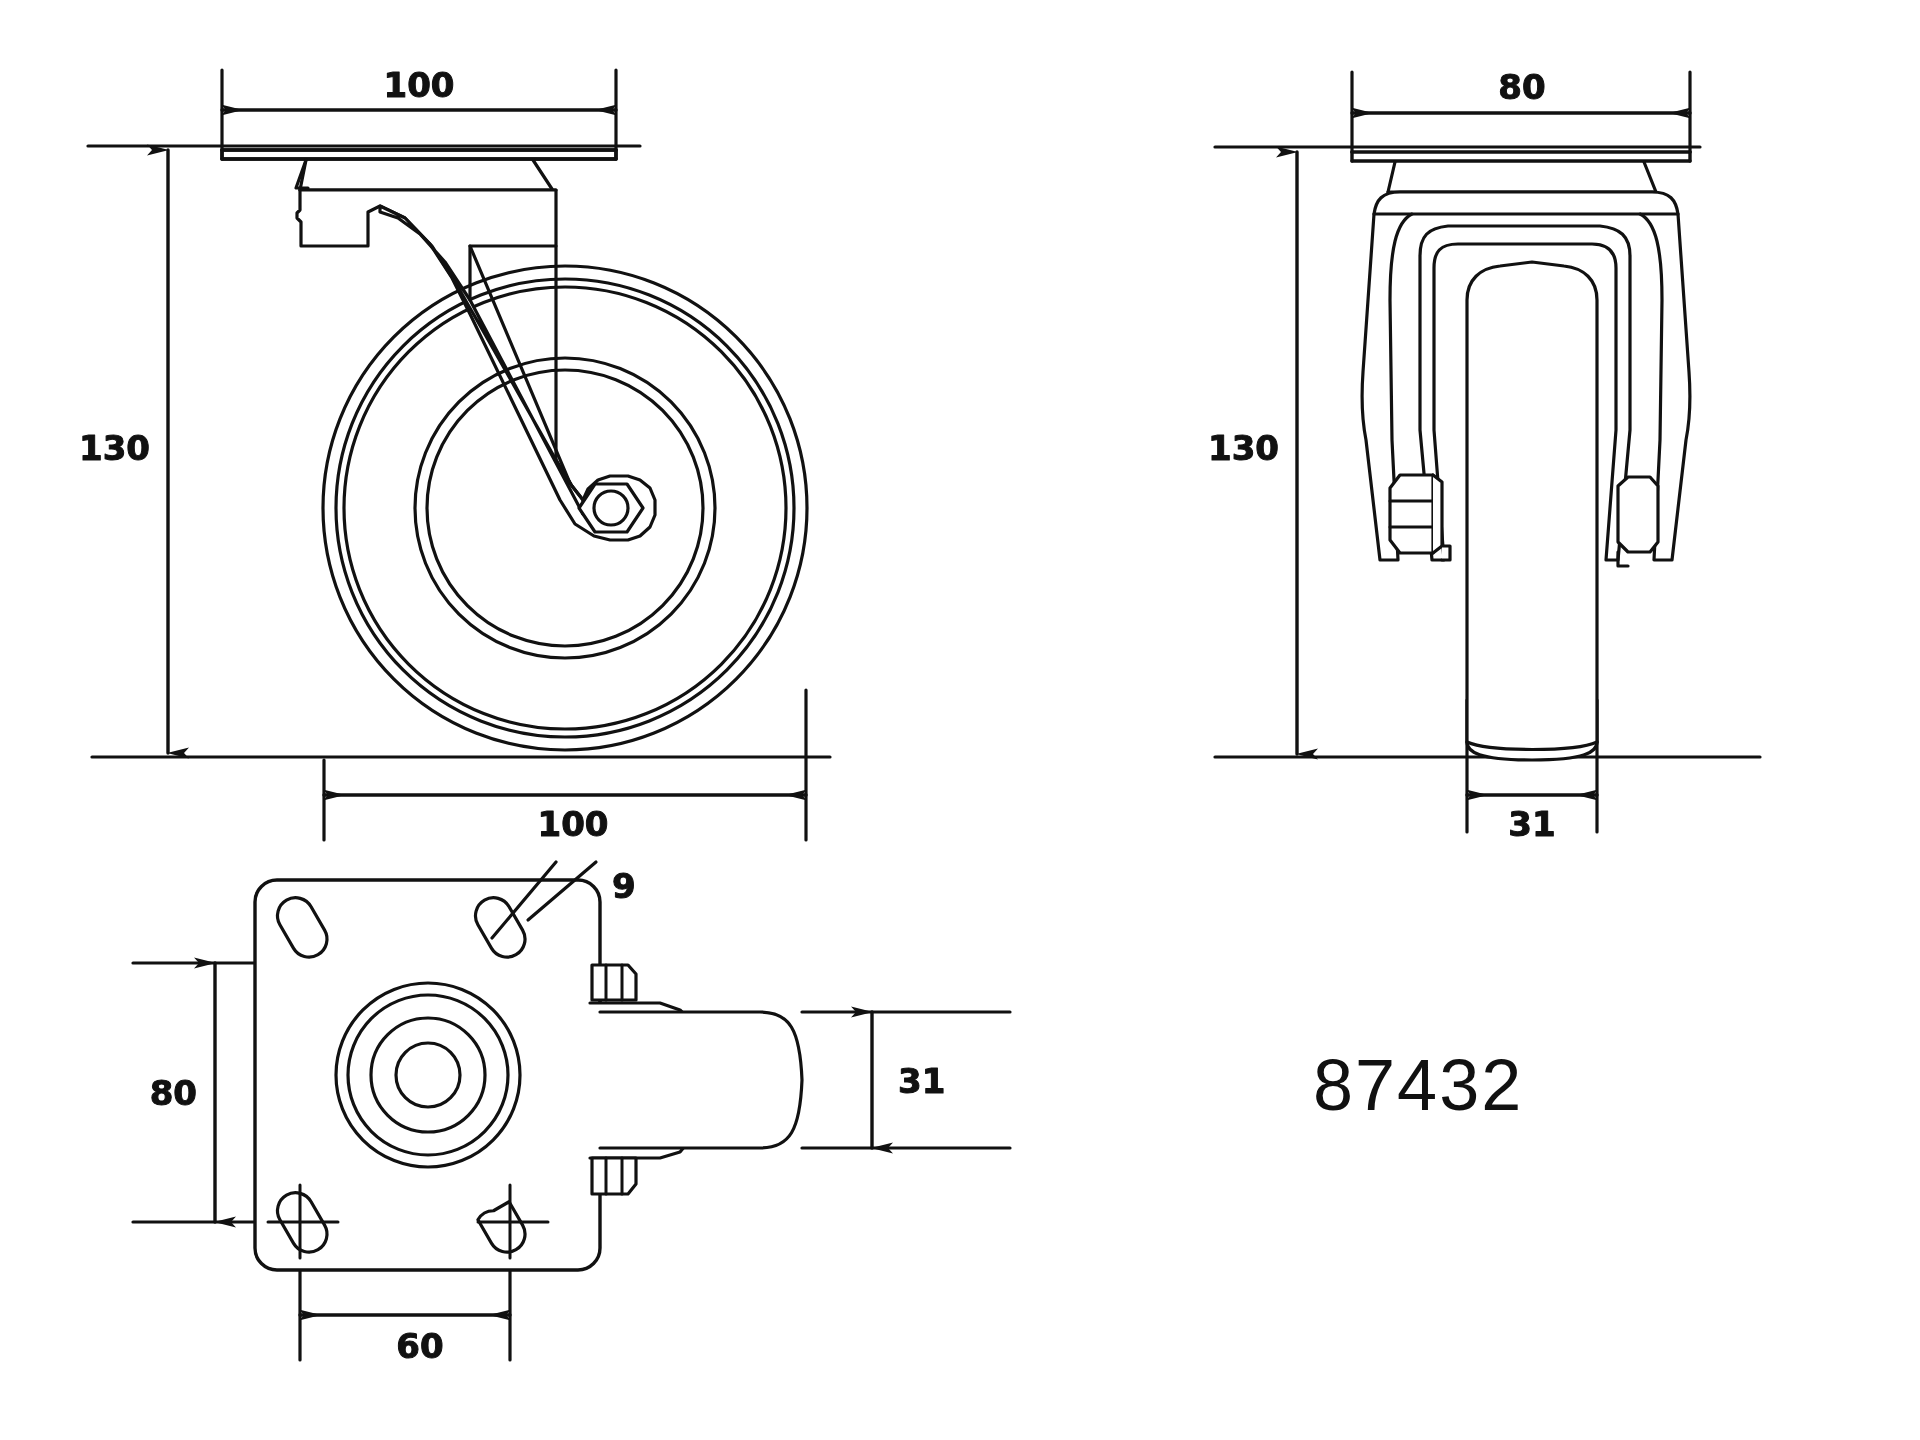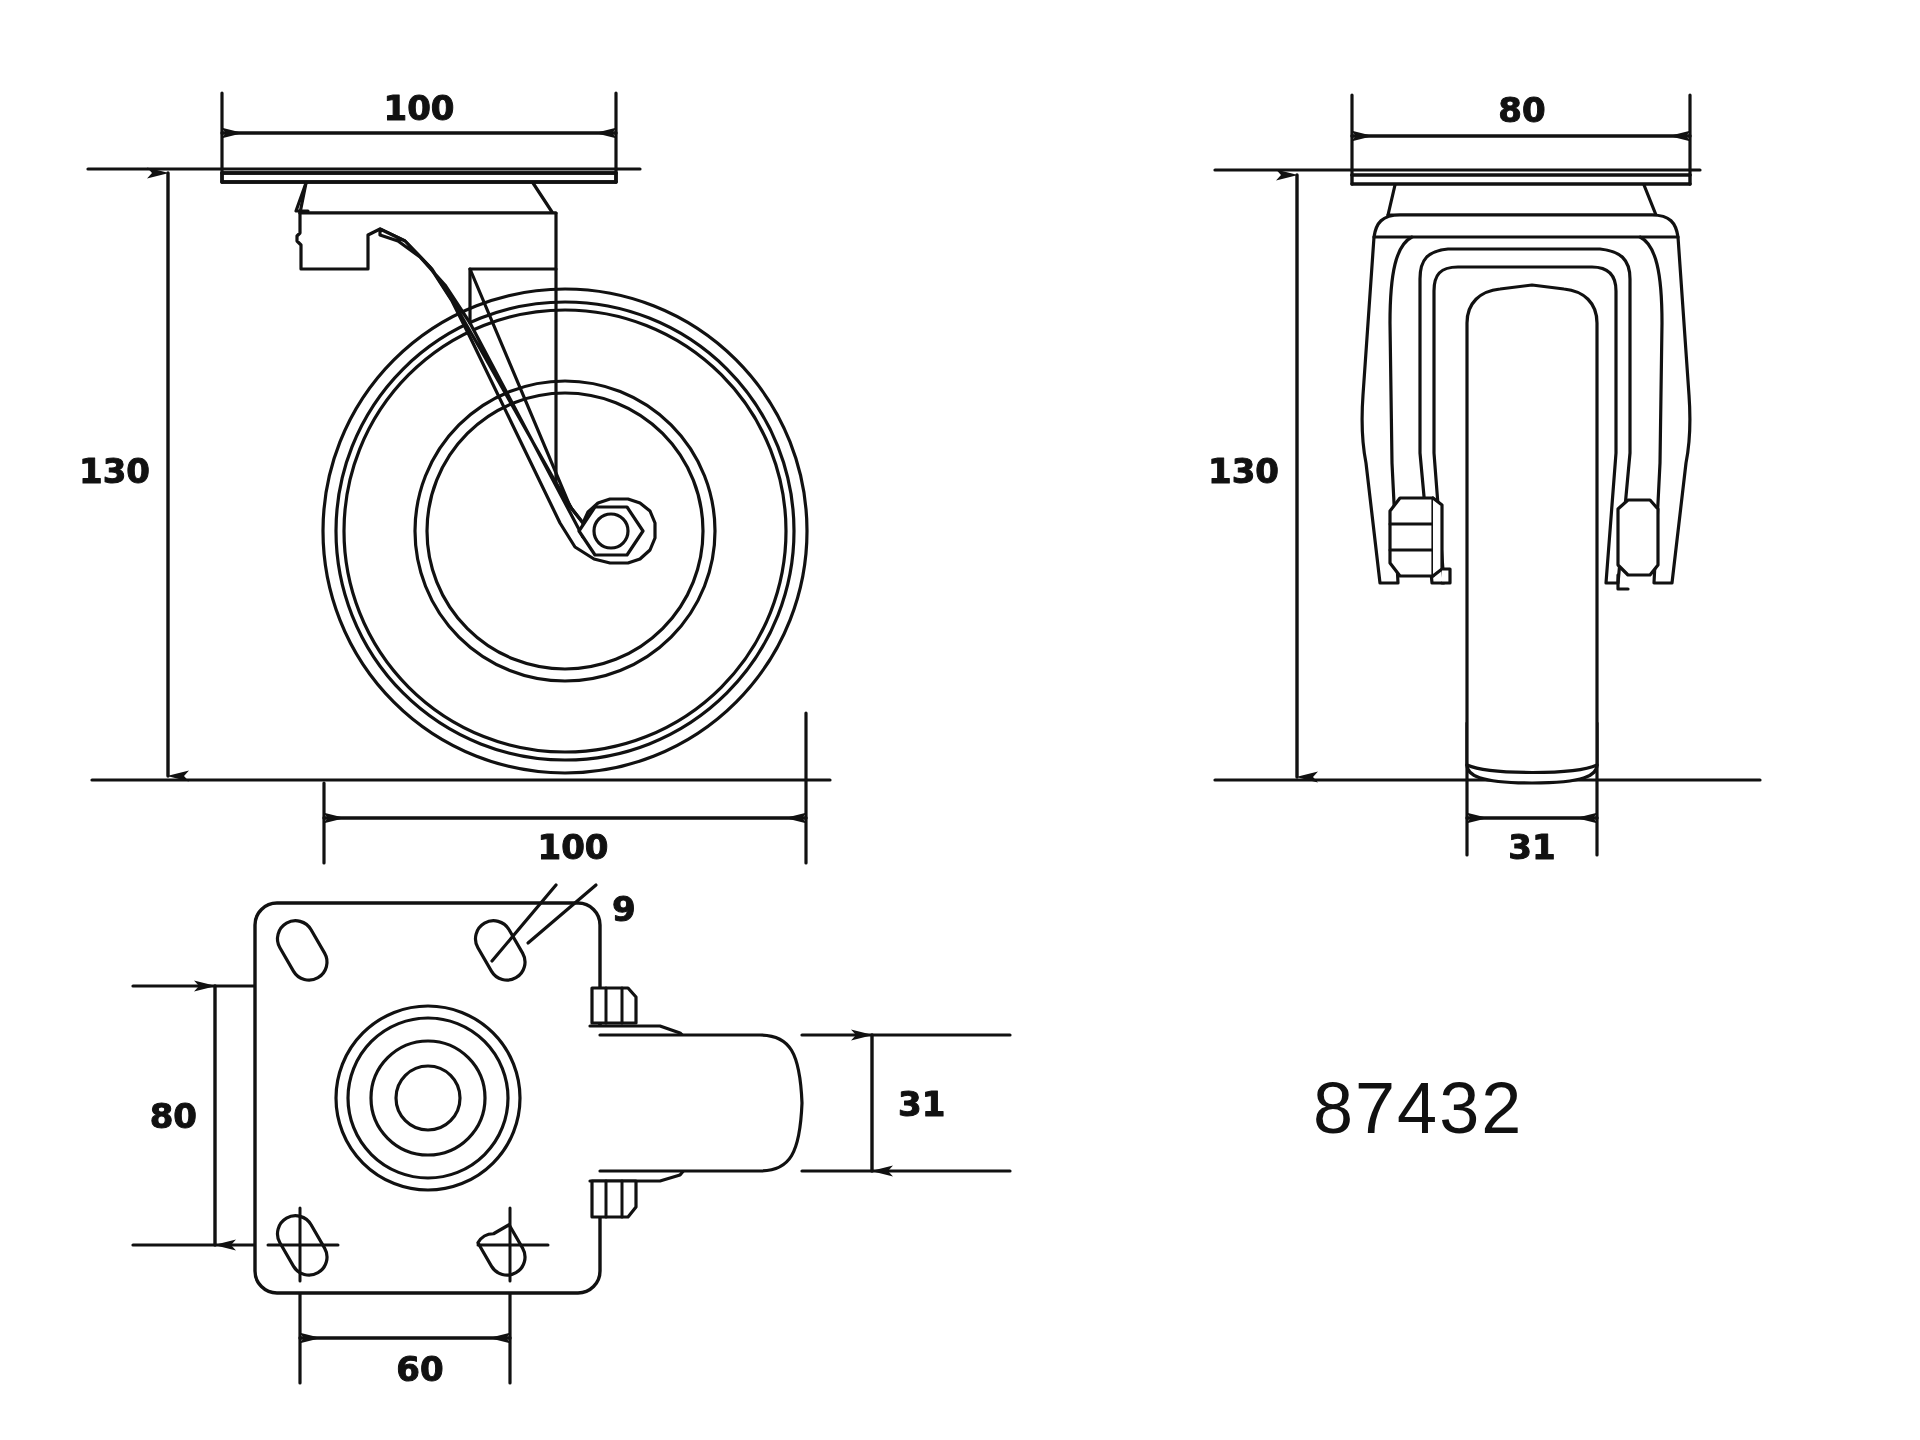--- a/index.html
+++ b/index.html
@@ -1,18 +1,18 @@
 <!DOCTYPE html>
 <html><head>
 <meta charset="utf-8">
 <style>
   html,body{margin:0;padding:0;background:#ffffff;}
   body{width:1920px;height:1440px;overflow:hidden;
        font-family:"DejaVu Sans","Liberation Sans",sans-serif;}
-  #sheet{position:relative;width:1920px;height:1104px;background:#fff;margin-top:23px;}
+  #sheet{position:relative;width:1920px;height:1104px;background:#fff;}
   svg{display:block;}
   .dimtext{font-family:"DejaVu Sans","Liberation Sans",sans-serif;font-weight:bold;font-size:34px;fill:#111;}
   .partno{font-family:"Liberation Sans","DejaVu Sans",sans-serif;font-weight:400;font-size:72px;fill:#111;letter-spacing:2px;}
 </style>
 </head>
 <body>
 
 <div id="sheet">
 <svg width="1920" height="1440" viewBox="0 0 1920 1440" xmlns="http://www.w3.org/2000/svg">
 

